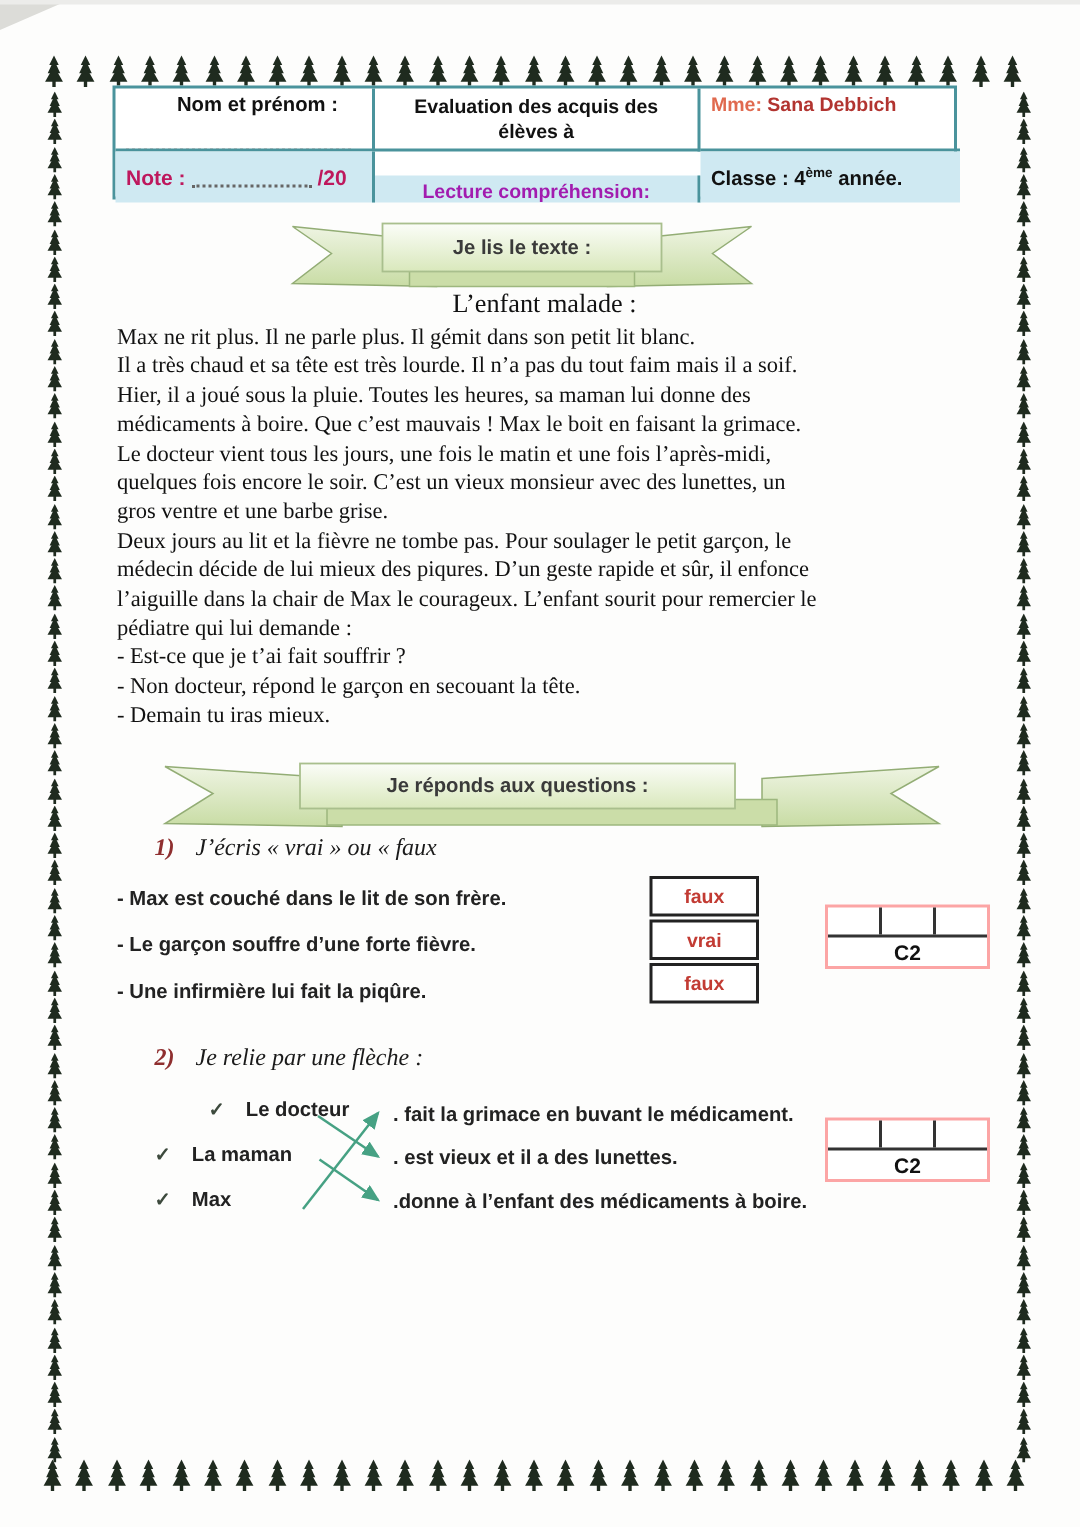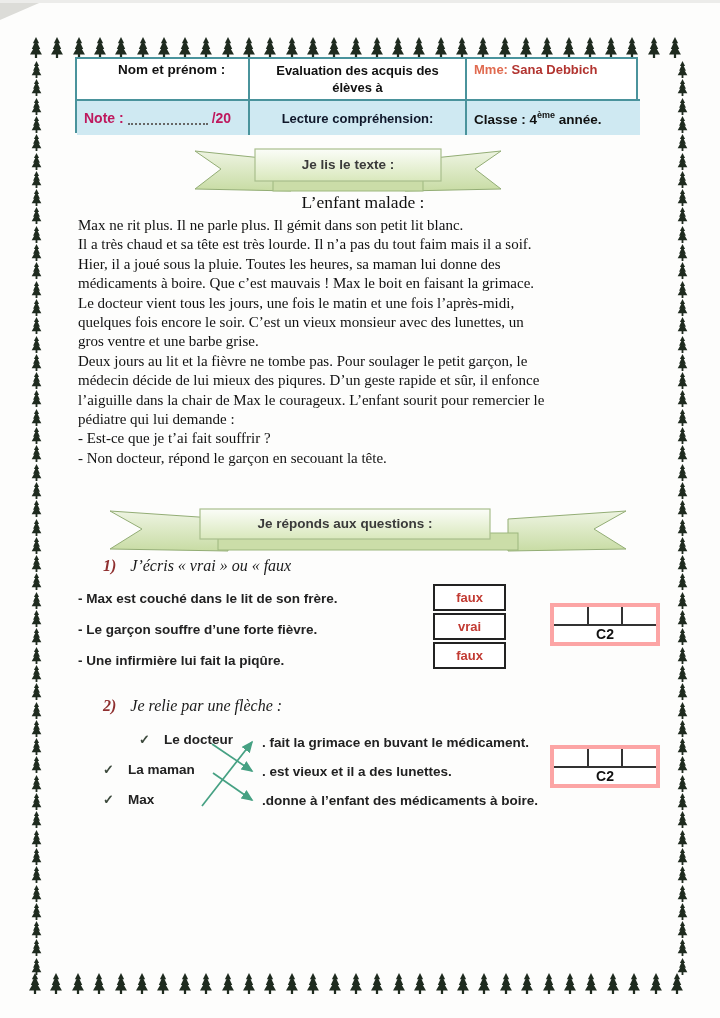--- a/index.html
+++ b/index.html
@@ -27,22 +27,22 @@
   #header-table .cell.last-col{border-right:none;}
   #header-table .cell.last-row{border-bottom:none;}
   .row2{background:#cfe9f2;}
   .name-cell .lbl{font-weight:bold;font-size:13.5px;color:#111;margin-left:34px;}
   .dotline{display:inline-block;border-bottom:2px dotted #666;height:12px;}
   .eval-cell{text-align:center;font-weight:bold;font-size:13px;color:#111;line-height:17px;padding-top:5px;}
   .teacher-cell{font-size:13px;font-weight:bold;}
   .teacher-lbl{color:#e06a4f;}
   .teacher-name{color:#b23430;}
   .note-cell{font-weight:bold;font-size:14px;color:#be185d;display:flex;align-items:center;}
-  .subject-cell{text-align:center;font-weight:bold;font-size:13px;color:#0f172a;
-    display:flex;align-items:center;justify-content:center;}
+  .subject-cell{text-align:center;font-weight:bold;font-size:13px;color:#a21caf;
+    display:flex;align-items:flex-start;justify-content:center;margin-top:16px;}
   .class-cell{font-weight:bold;font-size:13.5px;color:#111;display:flex;align-items:center;}
   sup{font-size:9px;}
 
   
   .ribbon{position:absolute;}
   .ribbon .label{
     position:absolute;text-align:center;font-weight:bold;font-size:13.5px;color:#3a3a3a;
   }
   
   #reading-title{position:absolute;left:78px;top:192px;width:570px;text-align:center;
@@ -56,21 +56,21 @@
     font-size:16px;color:#1a1a1a;}
   .q-num{color:#8f2f2f;font-weight:bold;margin-right:10px;}
 
   
   .statement{position:absolute;left:78px;font-size:13.5px;font-weight:600;color:#222;}
   .answer-box{position:absolute;left:433px;width:73px;height:27px;border:2px solid #222;
     box-sizing:border-box;background:#fff;display:flex;align-items:center;justify-content:center;}
   .answer-box span{color:#c23b33;font-weight:bold;font-size:13px;}
 
   
-  .score-box{position:absolute;left:550px;width:110px;height:43px;border:4px solid #fca5a5;
+  .score-box{position:absolute;left:550px;width:110px;height:43px;border:2px solid #fca5a5;
     box-sizing:border-box;background:#fff;display:flex;flex-direction:column;}
   .score-top{display:flex;height:20px;border-bottom:2px solid #333;box-sizing:border-box;}
   .score-top .scell{flex:1;border-right:2px solid #333;box-sizing:border-box;}
   .score-top .scell:last-child{border-right:none;}
   .score-bottom{flex:1;display:flex;align-items:center;justify-content:center;
     font-weight:bold;font-size:14px;color:#111;}
 
   
   .match-left{position:absolute;left:103px;font-size:13.5px;font-weight:600;color:#222;}
   .match-left .check{color:#3d4a3d;margin-right:14px;font-size:13px;}
@@ -1114,20 +1114,21 @@
     <div class="tline">médicaments à boire. Que c’est mauvais ! Max le boit en faisant la grimace.</div>
     <div class="tline">Le docteur vient tous les jours, une fois le matin et une fois l’après-midi,</div>
     <div class="tline">quelques fois encore le soir. C’est un vieux monsieur avec des lunettes, un</div>
     <div class="tline">gros ventre et une barbe grise.</div>
     <div class="tline">Deux jours au lit et la fièvre ne tombe pas. Pour soulager le petit garçon, le</div>
     <div class="tline">médecin décide de lui mieux des piqures. D’un geste rapide et sûr, il enfonce</div>
     <div class="tline">l’aiguille dans la chair de Max le courageux. L’enfant sourit pour remercier le</div>
     <div class="tline">pédiatre qui lui demande :</div>
     <div class="tline">- Est-ce que je t’ai fait souffrir ?</div>
     <div class="tline">- Non docteur, répond le garçon en secouant la tête.</div>
+    <div class="tline">- Demain tu iras mieux.</div>
   </div>
 
   <div class="ribbon" style="left:108px;top:503px;width:520px;height:52px;">
     <svg width="520" height="52" viewBox="0 0 520 52">
       <polygon points="120,16 2,8 34,26 2,46 120,48" fill="url(#rg1)" stroke="#93ad75" stroke-width="1"></polygon>
       <polygon points="400,16 518,8 486,26 518,46 400,48" fill="url(#rg1)" stroke="#93ad75" stroke-width="1"></polygon>
       <rect x="110" y="30" width="300" height="17" fill="#cbdda8" stroke="#9db77e" stroke-width="1"></rect>
       <rect x="92" y="6" width="290" height="30" fill="url(#rg2)" stroke="#a9bf8d" stroke-width="1.2"></rect>
     </svg>
     <div class="label" style="left:92px;top:13px;width:290px;">Je réponds aux questions :</div>

